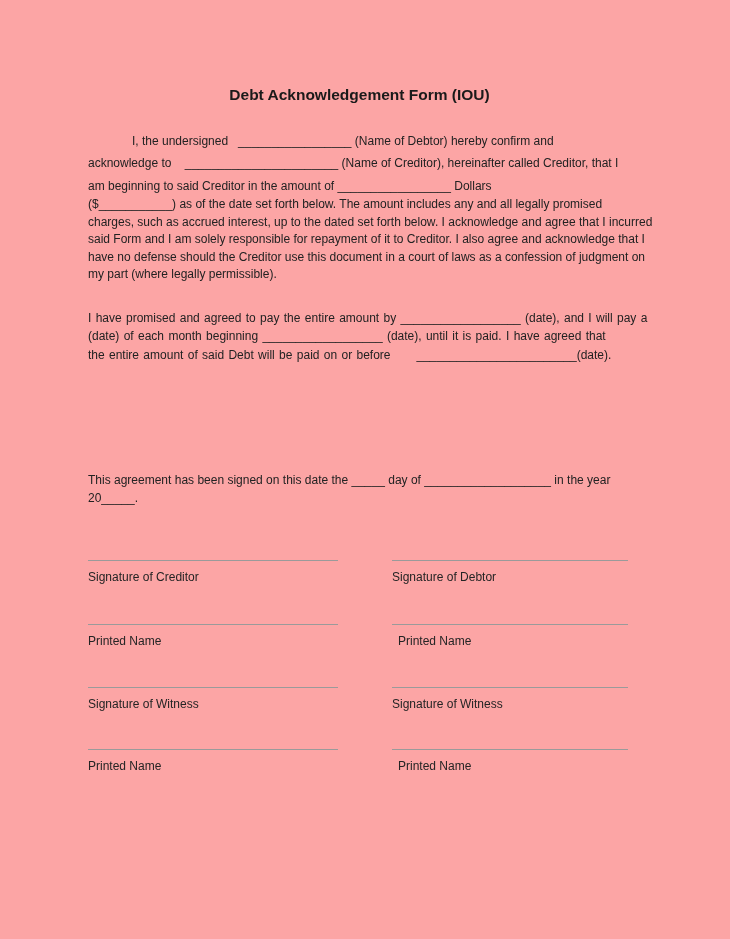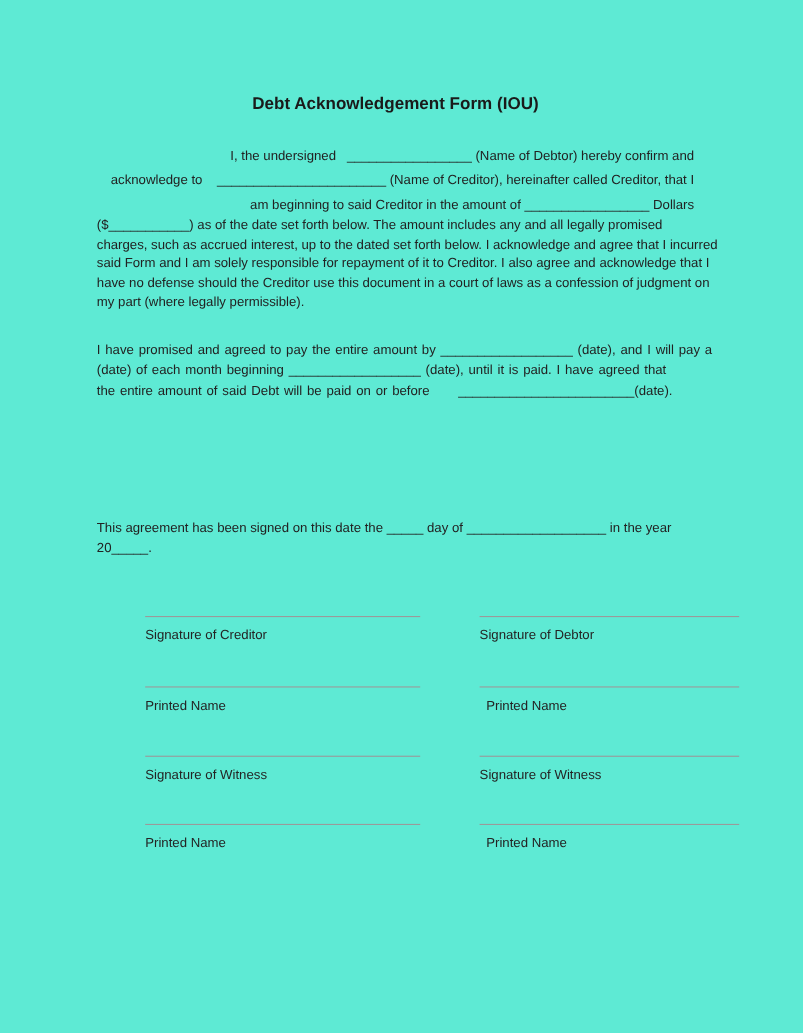--- a/index.html
+++ b/index.html
@@ -1,20 +1,20 @@
 <!DOCTYPE html>
 <html><head>
 <meta charset="utf-8">
 <style>
   html, body { margin: 0; padding: 0; background: #ffffff; }
   .page {
     position: relative;
     width: 730px;
     height: 939px;
-    background: #5eead4;
+    background: #fca5a5;
     font-family: "Liberation Sans", "DejaVu Sans", sans-serif;
     font-size: 12px;
     color: #222222;
     overflow: hidden;
   }
   .content {
     position: absolute;
     left: 88px;
     top: 0;
     width: 543px;
@@ -28,38 +28,38 @@
     margin: 0;
     text-align: center;
     font-size: 15.5px;
     font-weight: bold;
     color: #1a1a1a;
   }
   .para { position: absolute; left: 0; width: 543px; }
   .line { white-space: nowrap; }
   .indent { text-indent: 44px; }
 
-  #p-intro-a { top: 130px; text-align: right; }
+  #p-intro-a { top: 130px; }
   #p-intro-a .line { line-height: 22.4px; }
 
   #p-intro-b { top: 196px; }
   #p-intro-b .line { line-height: 17.6px; }
 
   #p-promise { top: 309px; }
   #p-promise .line { line-height: 18.4px; word-spacing: 1px; }
 
   #p-execution { top: 472px; }
   #p-execution .line { line-height: 17.5px; }
 
   .sig-row { position: absolute; left: 0; width: 543px; height: 40px; }
   .row-1 { top: 560px; }
   .row-2 { top: 624px; }
   .row-3 { top: 687px; }
   .row-4 { top: 749px; }
-  .sig-cell { position: absolute; top: 0; margin-left: 44px; }
+  .sig-cell { position: absolute; top: 0; }
   .cell-left { left: 0; width: 250px; }
   .cell-right { left: 304px; width: 236px; }
   .sig-line { border-top: 1px solid #9a9a9a; height: 0; }
   .sig-label { padding-top: 9px; font-size: 12px; color: #242424; }
   .label-indent { padding-left: 6px; }
 </style>
 </head>
 <body>
 
 <div class="page">

